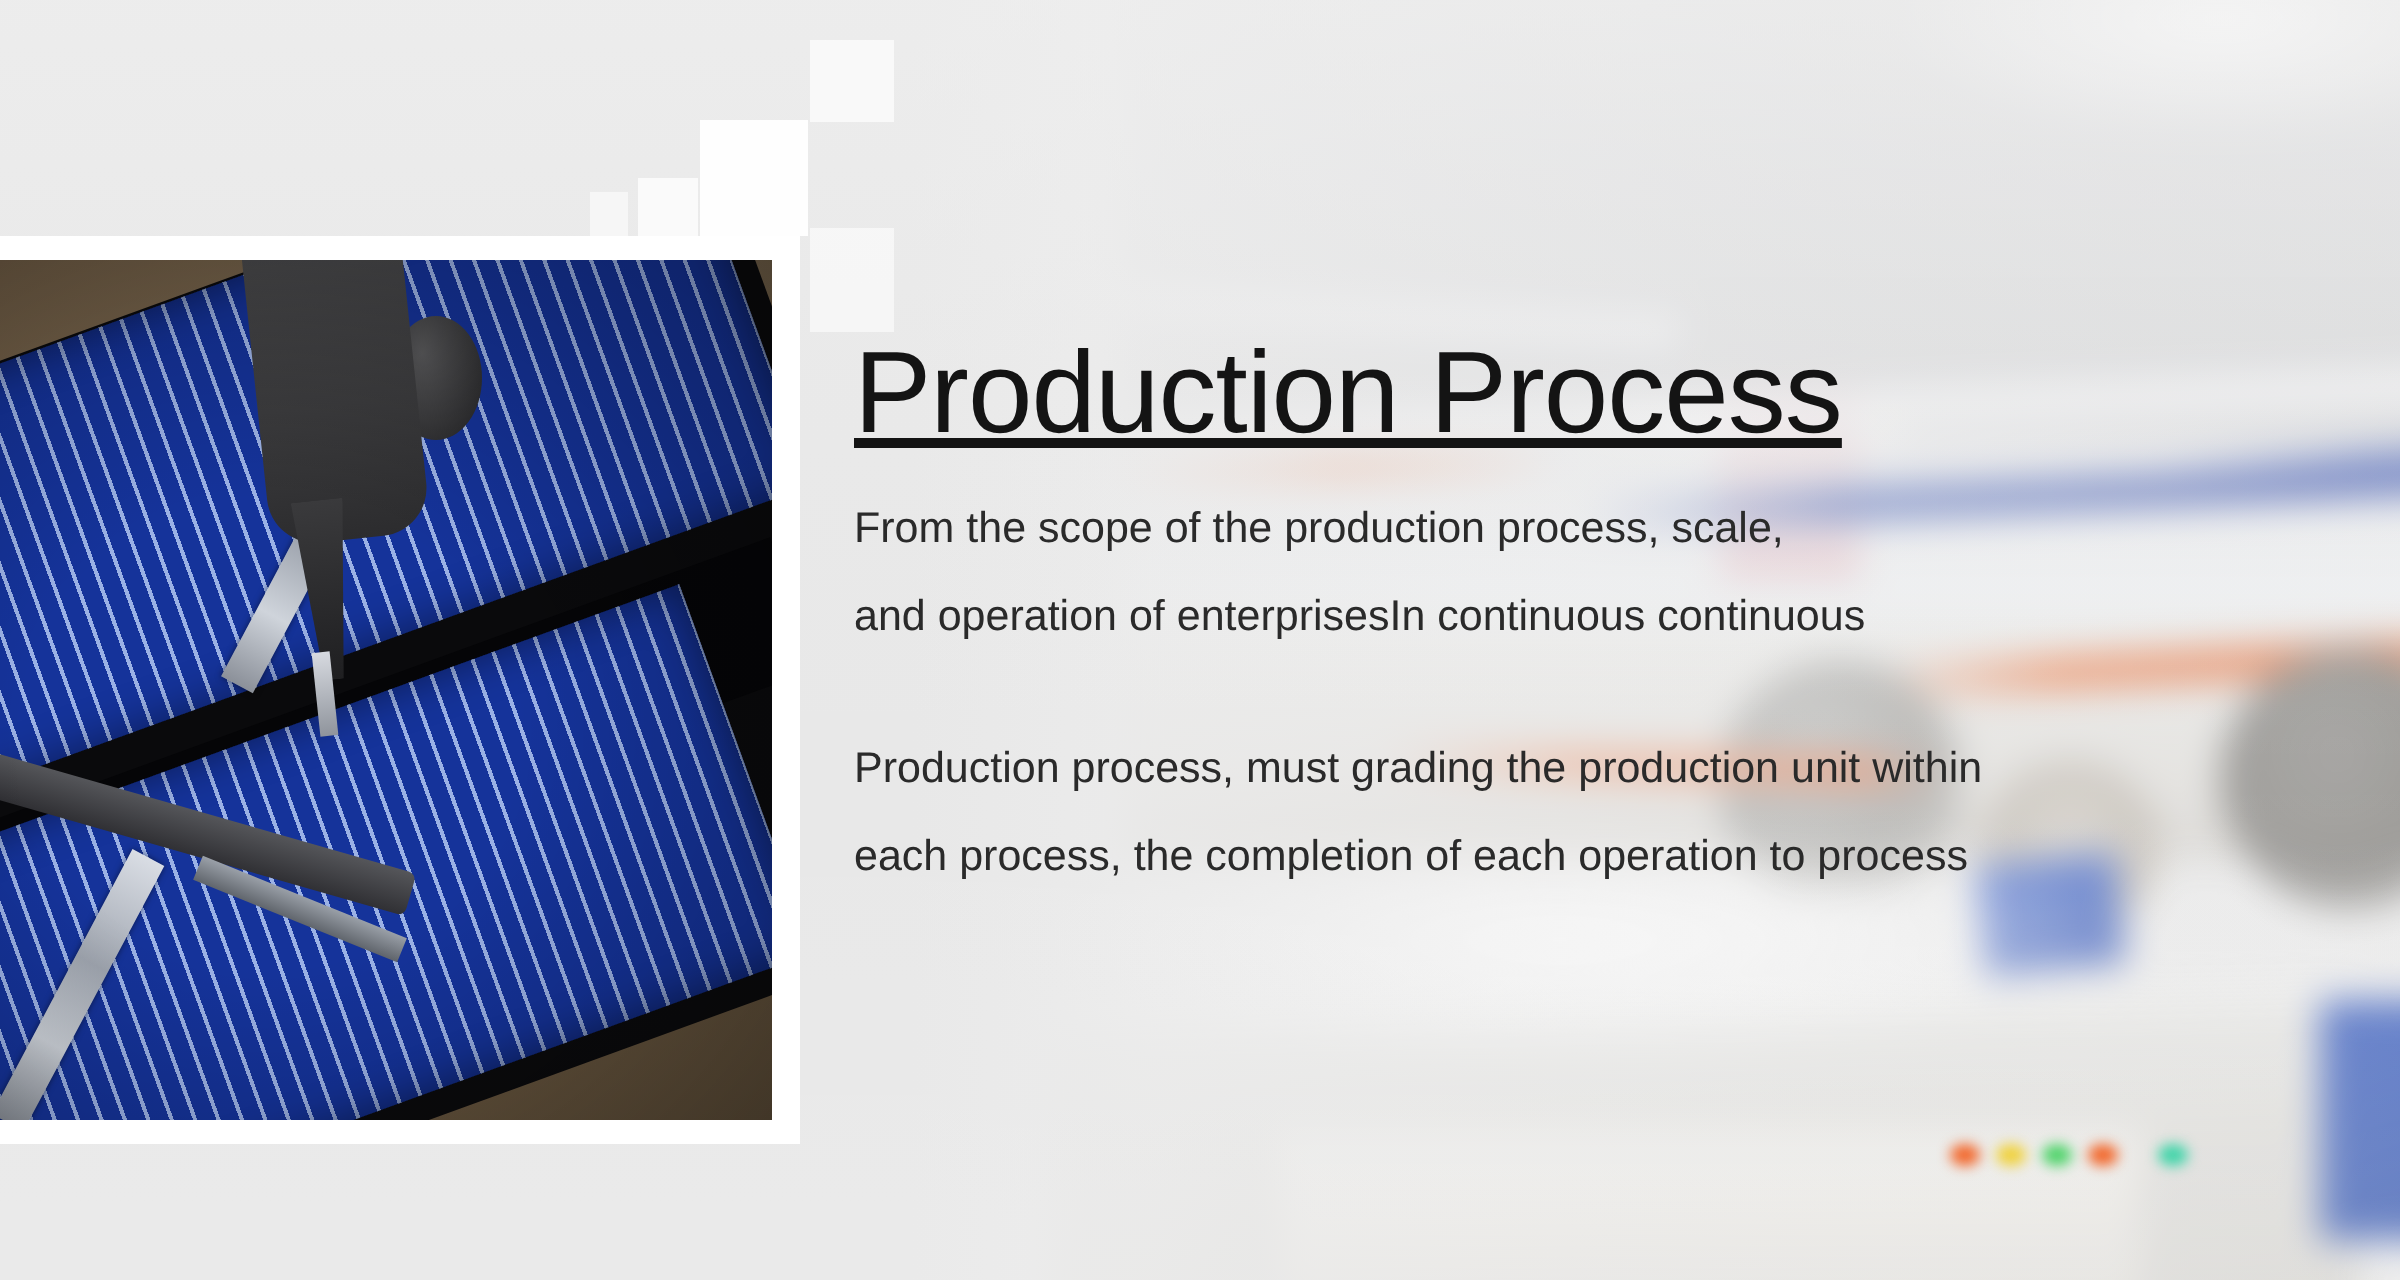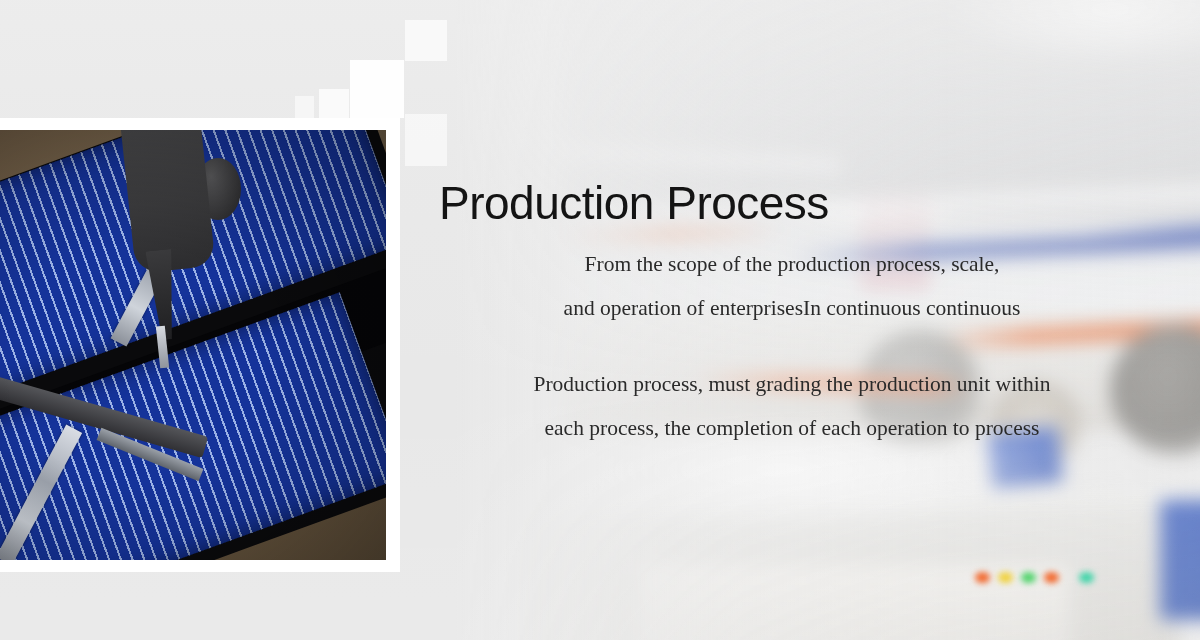--- a/index.html
+++ b/index.html
@@ -304,38 +304,38 @@
 
   
   .content {
     position: absolute;
     left: 427px;
     top: 168px;
     width: 730px;
     z-index: 7;
   }
   .title {
-    margin: 12px;
-    font-size: 46px;
+    margin: 0;
+    font-size: 58px;
     line-height: 1.0;
     font-weight: 300;
     letter-spacing: -0.5px;
     color: #141414;
     font-family: "Liberation Sans", sans-serif;
+    text-decoration: underline;
   }
   .body-block {
     margin-top: 16px;
   }
   .body-line {
     font-size: 21.5px;
     line-height: 44px;
     color: #2a2a2a;
     white-space: nowrap;
-    font-family: Liberation Serif, serif;
-    text-align: center;
+    font-family: Liberation Sans, sans-serif;
   }
   .para-gap { height: 32px; }
 </style>
 </head>
 <body>
 
 <div class="slide">
 
   <div class="bg-photo">
     <div class="bg-base"></div>

